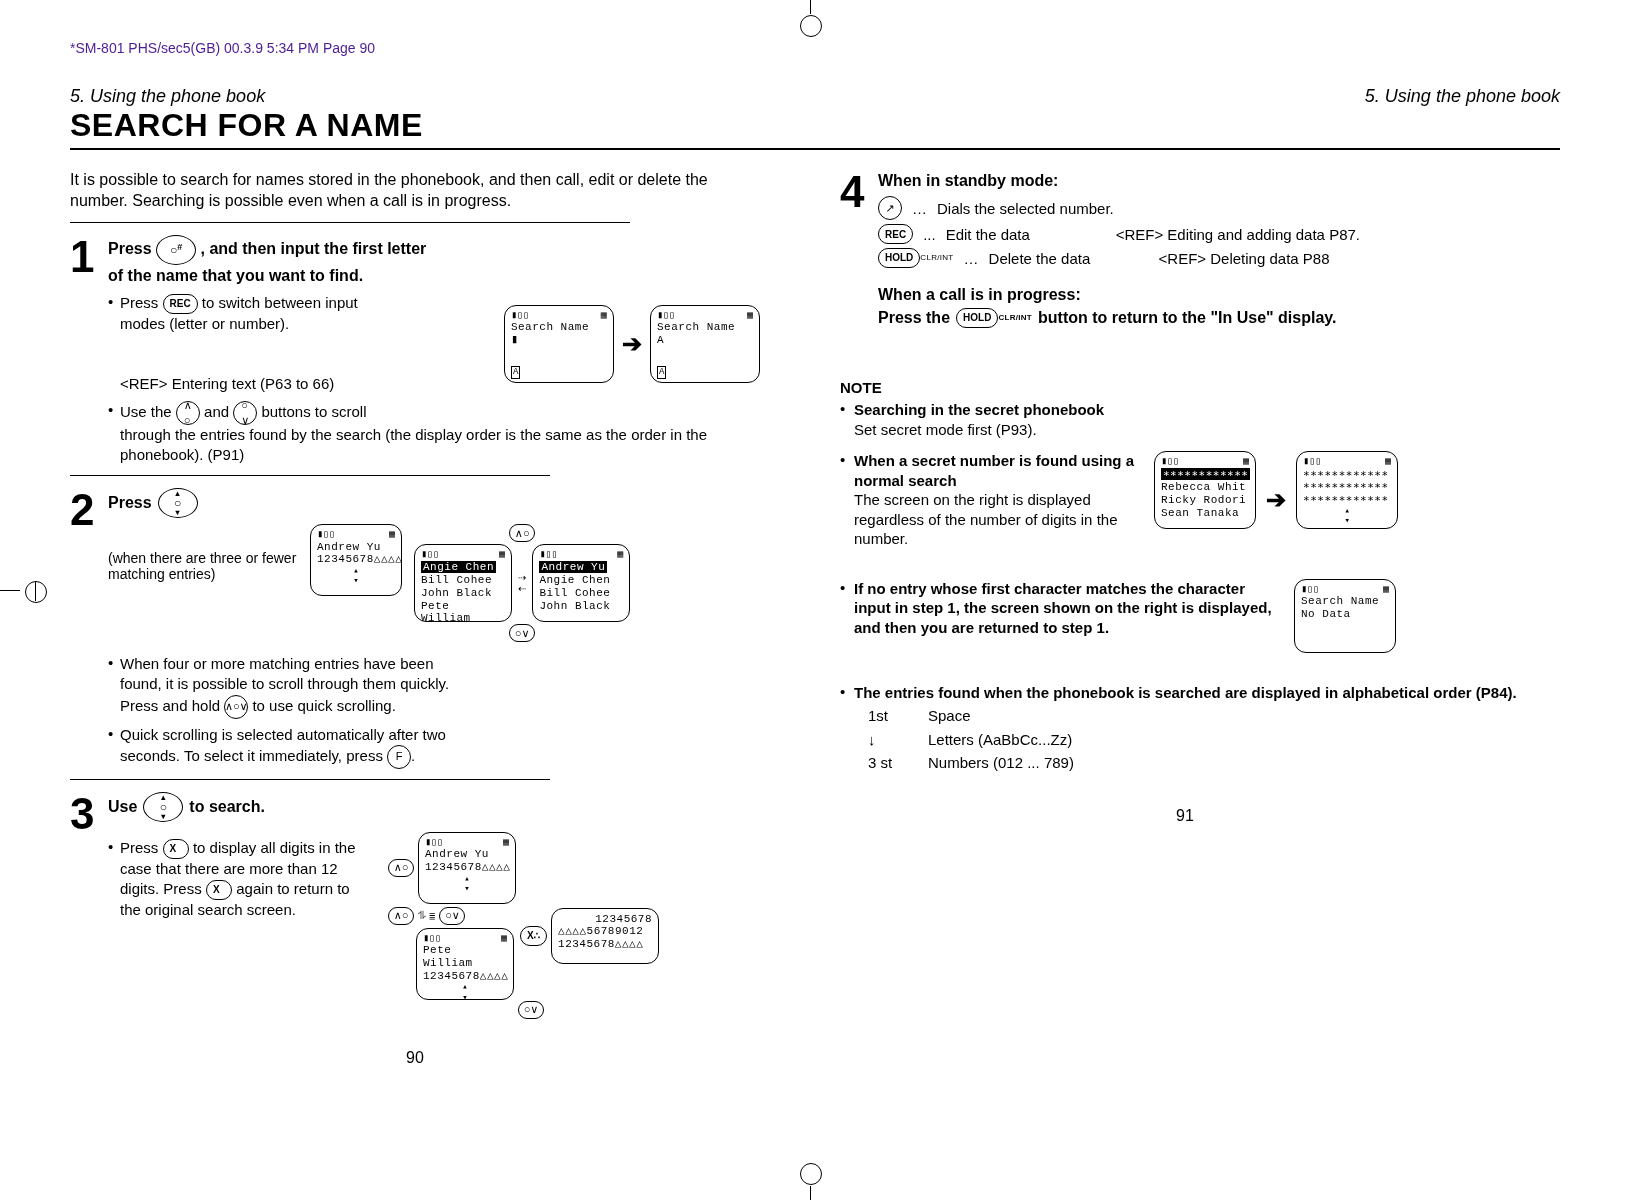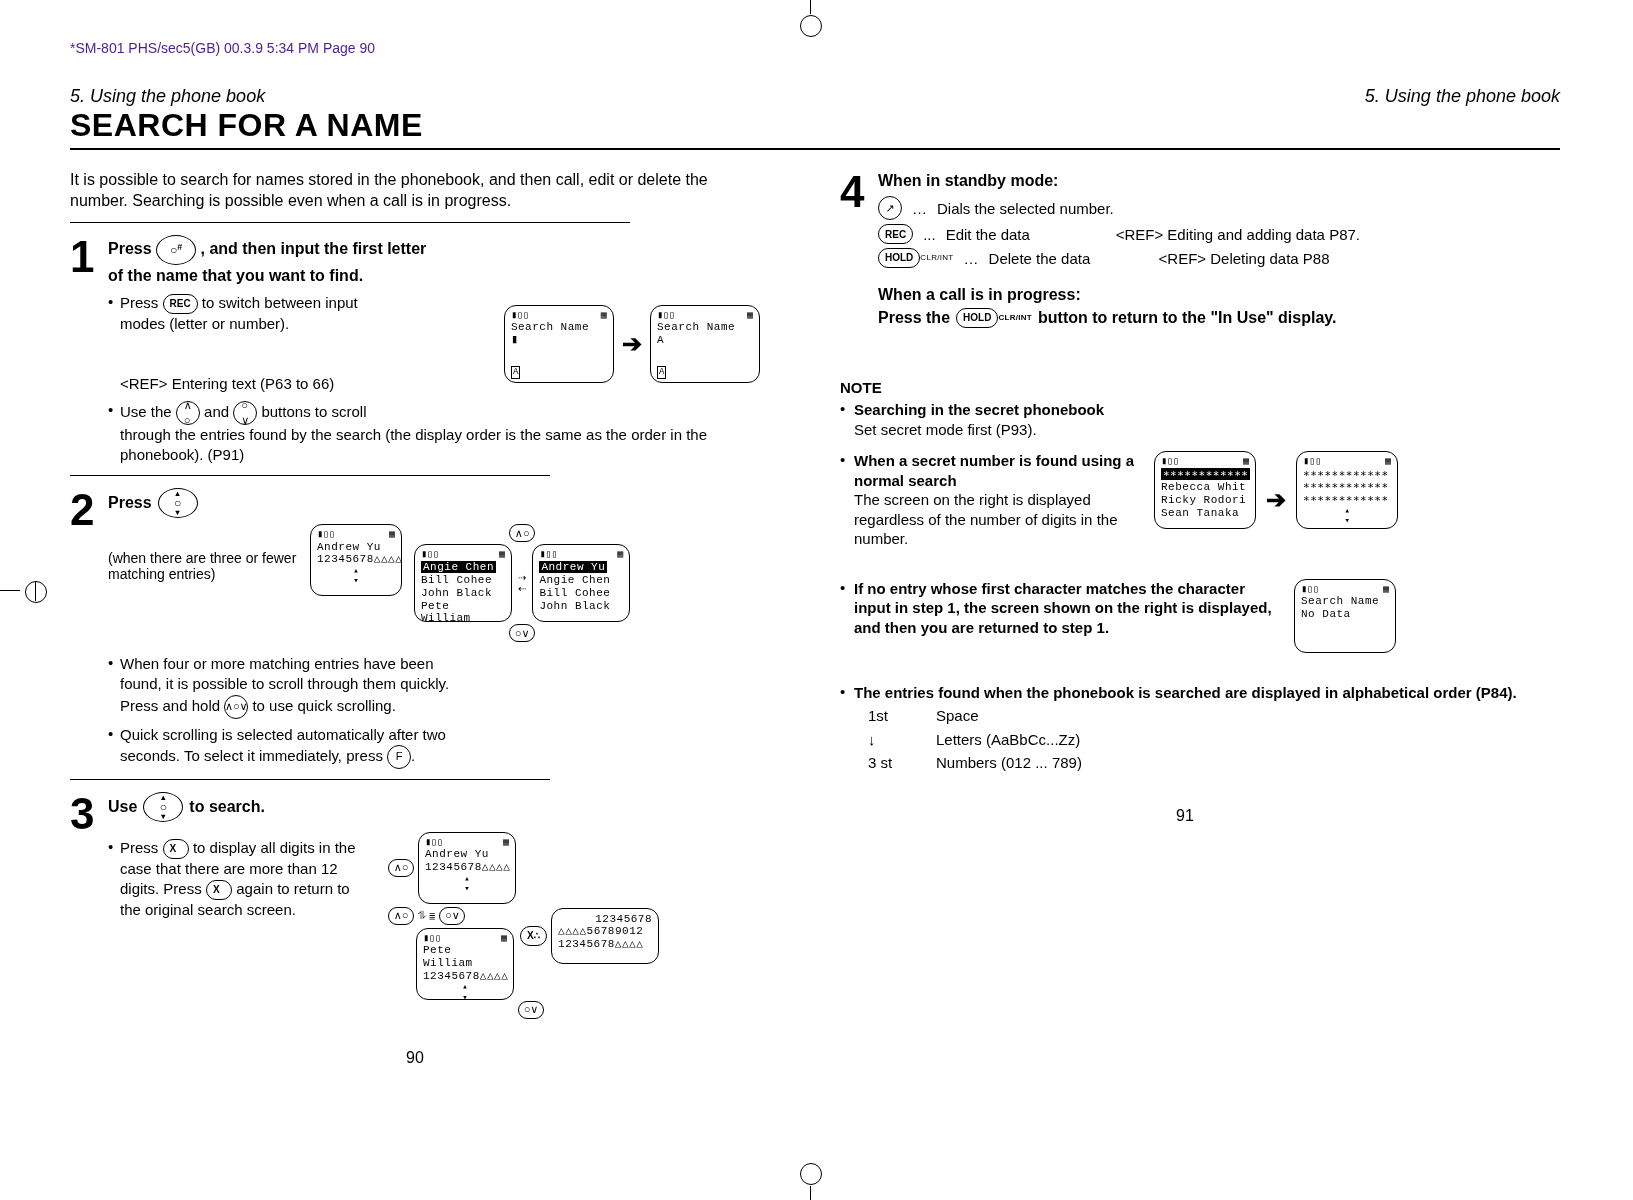--- a/index.html
+++ b/index.html
@@ -221,21 +221,21 @@
   .note-item .text {
     flex: 1;
     line-height: 1.3;
   }
   .order-table {
     margin-left: 14px;
     font-size: 15px;
   }
   .order-row {
     display: flex;
-    gap: 28px;
+    gap: 20px;
     margin: 4px 0;
   }
   .order-key {
     width: 40px;
   }
   .pagenum {
     text-align: center;
     font-size: 16px;
     margin-top: 30px;
   }

